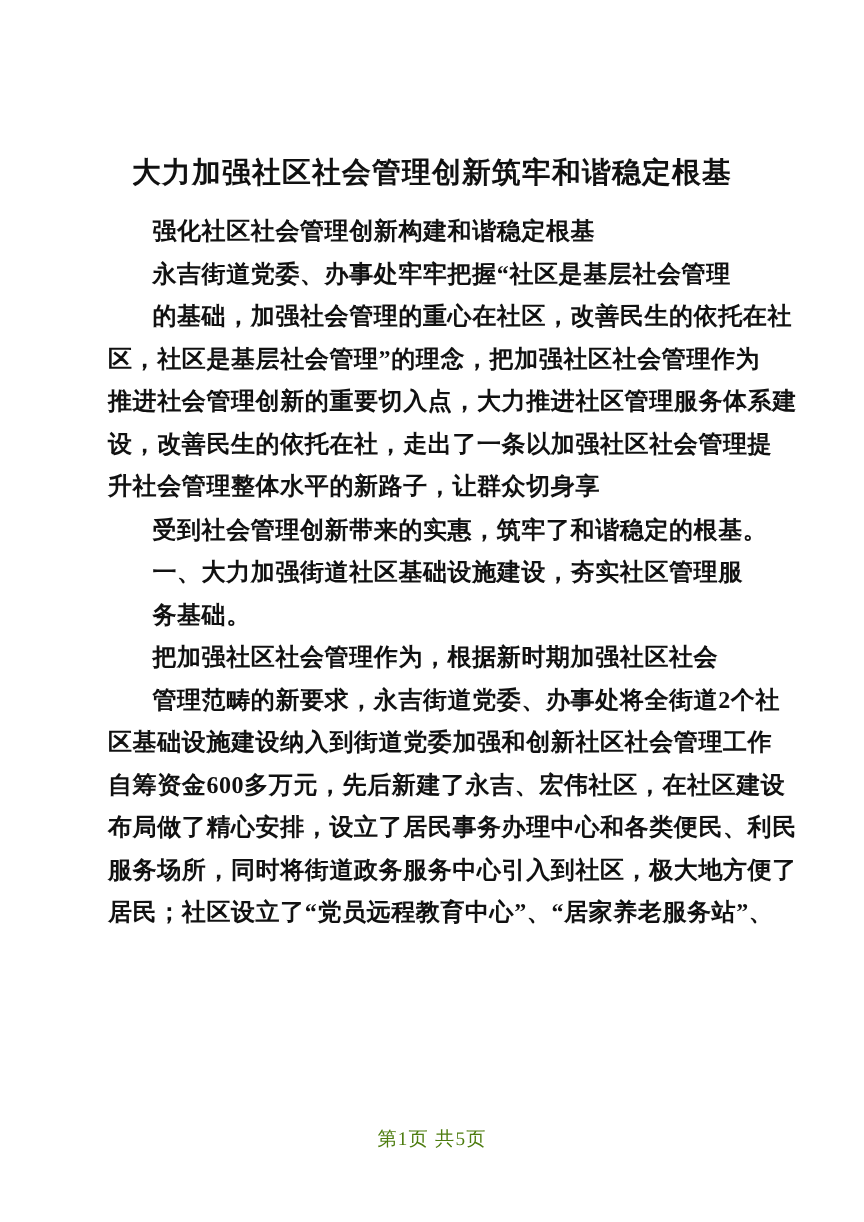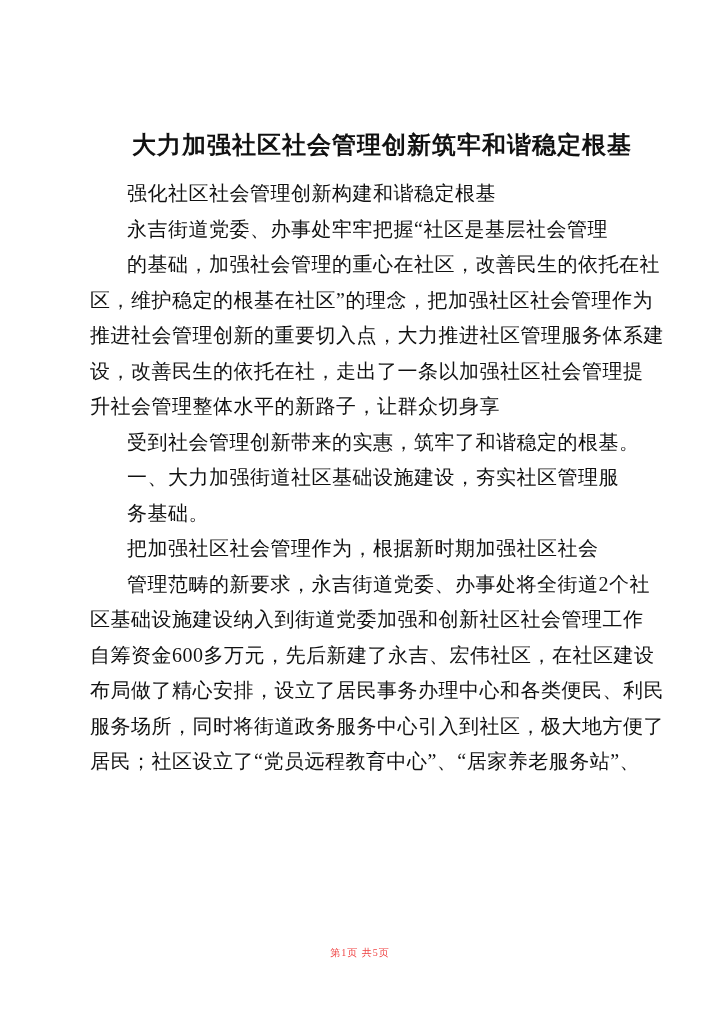--- a/index.html
+++ b/index.html
@@ -13,63 +13,64 @@
     height: 1018px;
     background: #ffffff;
     font-family: "Liberation Serif", "DejaVu Serif", serif;
     color: #111111;
     overflow: hidden;
     box-sizing: border-box;
   }
   .doc-title {
     margin: 0;
     padding: 128px 88px 6px 88px;
-    text-align: right;
+    text-align: center;
     font-size: 24px;
     line-height: 34px;
     font-weight: bold;
     letter-spacing: 1px;
   }
   .doc-body {
     padding: 8px 90px 0 90px;
     font-size: 20px;
     line-height: 35.5px;
     letter-spacing: 0.5px;
   }
   .doc-line {
     white-space: nowrap;
+    font-weight: bold;
   }
   .doc-line.indent {
     padding-left: 37px;
   }
   .doc-footer {
     position: absolute;
     left: 0;
     right: 0;
     bottom: 58px;
     text-align: center;
-    font-size: 10px;
-    color: #ef4444;
+    font-size: 16px;
+    color: #4d7c0f;
     letter-spacing: 1px;
   }
 </style>
 </head>
 <body>
 
 <div class="page">
 
   <h1 class="doc-title">
     <span>大力加强社区社会管理创新筑牢和谐稳定根基</span><br>
   </h1>
 
   <div class="doc-body" id="doc-body">
       <div class="doc-line indent">强化社区社会管理创新构建和谐稳定根基</div>
       <div class="doc-line indent">永吉街道党委、办事处牢牢把握“社区是基层社会管理</div>
       <div class="doc-line indent">的基础，加强社会管理的重心在社区，改善民生的依托在社</div>
-      <div class="doc-line">区，维护稳定的根基在社区”的理念，把加强社区社会管理作为</div>
+      <div class="doc-line">区，社区是基层社会管理”的理念，把加强社区社会管理作为</div>
       <div class="doc-line">推进社会管理创新的重要切入点，大力推进社区管理服务体系建</div>
       <div class="doc-line">设，改善民生的依托在社，走出了一条以加强社区社会管理提</div>
       <div class="doc-line">升社会管理整体水平的新路子，让群众切身享</div>
       <div class="doc-line indent">受到社会管理创新带来的实惠，筑牢了和谐稳定的根基。</div>
       <div class="doc-line indent">一、大力加强街道社区基础设施建设，夯实社区管理服</div>
       <div class="doc-line indent">务基础。</div>
       <div class="doc-line indent">把加强社区社会管理作为，根据新时期加强社区社会</div>
       <div class="doc-line indent">管理范畴的新要求，永吉街道党委、办事处将全街道2个社</div>
       <div class="doc-line">区基础设施建设纳入到街道党委加强和创新社区社会管理工作</div>
       <div class="doc-line">自筹资金600多万元，先后新建了永吉、宏伟社区，在社区建设</div>

